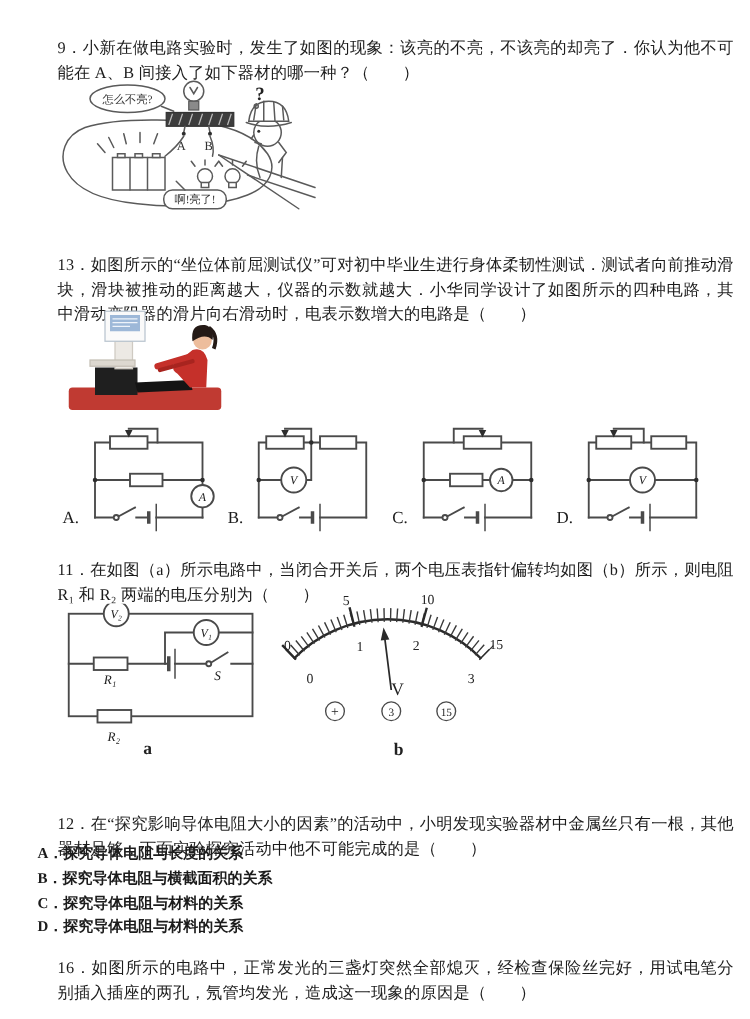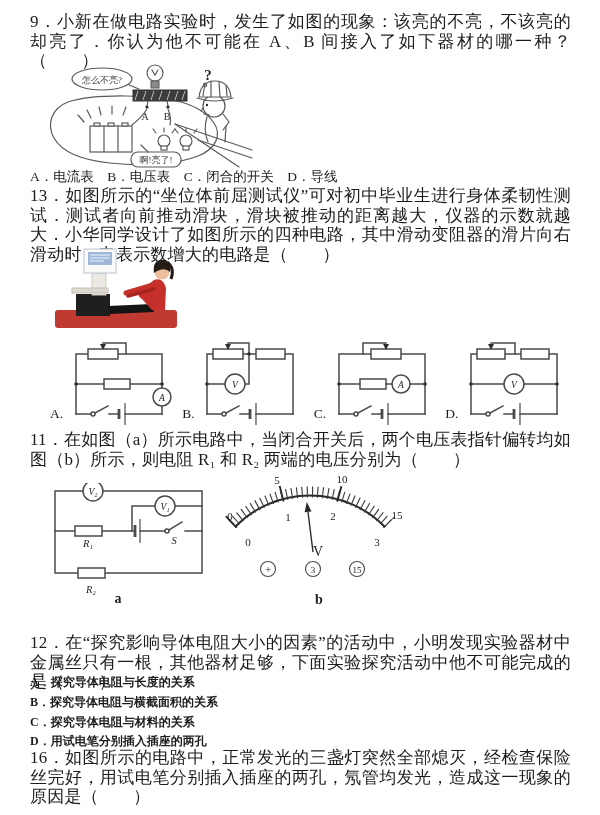--- a/index.html
+++ b/index.html
@@ -1,18 +1,18 @@
 <!DOCTYPE html>
 <html><head>
 <meta charset="utf-8">
 <style>
   html,body{margin:0;padding:0;background:#fff;}
   .page{position:relative;width:600px;height:815px;background:#ffffff;overflow:hidden;
         font-family:"Liberation Serif","DejaVu Serif",serif;color:#1c1c1c;}
-  .para{position:absolute;left:30px;width:541px;margin:0;font-size:17px;line-height:19.5px;
+  .para{position:absolute;left:30px;width:541px;margin:16px;font-size:13px;line-height:19.5px;
         text-align:justify;letter-spacing:.2px;}
   .line{position:absolute;left:30px;margin:0;font-size:13.5px;white-space:nowrap;}
   .optlist{position:absolute;left:30px;margin:0;}
   .optlist p{margin:0;font-size:12px;line-height:19.8px;font-weight:bold;}
   .figure{position:absolute;}
   .circuits{position:absolute;top:336px;left:50px;width:521px;height:92px;display:flex;
             align-items:flex-end;justify-content:space-between;}
   .clabel{font-size:13.5px;margin-bottom:6px;}
   svg text{font-family:"Liberation Serif","DejaVu Serif",serif;fill:#222;}
   .cw{stroke:#4a4a4a;stroke-width:1.5;fill:none;stroke-linecap:square;}
@@ -100,21 +100,20 @@
       <path class="toon" d="M159,36 Q176,42 195,36"></path>
       <circle class="cdot" cx="169" cy="43" r="1.2"></circle>
       <path class="toon" d="M165,46 L163,49 M166,52 L171,53"></path>
       <path class="toon" d="M185,52 L191,60 L185,68"></path>
       <path class="toon" d="M169,55 Q165,68 170,80 M188,64 L187,80"></path>
     </g>
     <text x="170" y="18" style="font-size:15px;font-weight:bold" text-anchor="middle">?</text>
     <circle class="toon" cx="167" cy="23" r="1.6"></circle>
   </svg>
 
-  <p class="line" style="top:168px">A．电流表　B．电压表　C．闭合的开关　D．导线</p>
 
   <p class="para" style="top:186px">13．如图所示的“坐位体前屈测试仪”可对初中毕业生进行身体柔韧性测试．测试者向前推动滑块，滑块被推动的距离越大，仪器的示数就越大．小华同学设计了如图所示的四种电路，其中滑动变阻器的滑片向右滑动时，电表示数增大的电路是（　　）</p>
 
   <svg class="figure" style="top:248px;left:52px" width="145" height="85" viewBox="0 0 145 85">
     <rect x="3" y="62" width="122" height="18" rx="3" fill="#c03a32"></rect>
     <g>
       <rect x="24" y="46" width="34" height="22" fill="#1f1f1f"></rect>
       <rect x="40" y="25" width="14" height="22" fill="#ece9e4" stroke="#cfcac2" stroke-width="1"></rect>
       <rect x="32" y="1" width="32" height="24" fill="#fafafa" stroke="#b9c4cf" stroke-width="1"></rect>
       <rect x="36" y="4" width="24" height="13" fill="#9db8d8"></rect>
@@ -276,18 +275,18 @@
     <text class="term-num" x="135" y="102.5">15</text>
     <text class="fig-caption" x="97" y="134">b</text>
   </svg>
 
 
   <p class="para" style="top:633px">12．在“探究影响导体电阻大小的因素”的活动中，小明发现实验器材中金属丝只有一根，其他器材足够，下面实验探究活动中他不可能完成的是（　　）</p>
   <div class="optlist" style="top:673px">
     <p>A．探究导体电阻与长度的关系</p>
     <p>B．探究导体电阻与横截面积的关系</p>
     <p>C．探究导体电阻与材料的关系</p>
-    <p>D．用试电笔分别插入插座的两孔</p>
+    <p>D．探究导体电阻与材料的关系</p>
   </div>
 
   <p class="para" style="top:748px">16．如图所示的电路中，正常发光的三盏灯突然全部熄灭，经检查保险丝完好，用试电笔分别插入插座的两孔，氖管均发光，造成这一现象的原因是（　　）</p>
 
 </div>
 
 </body></html>

